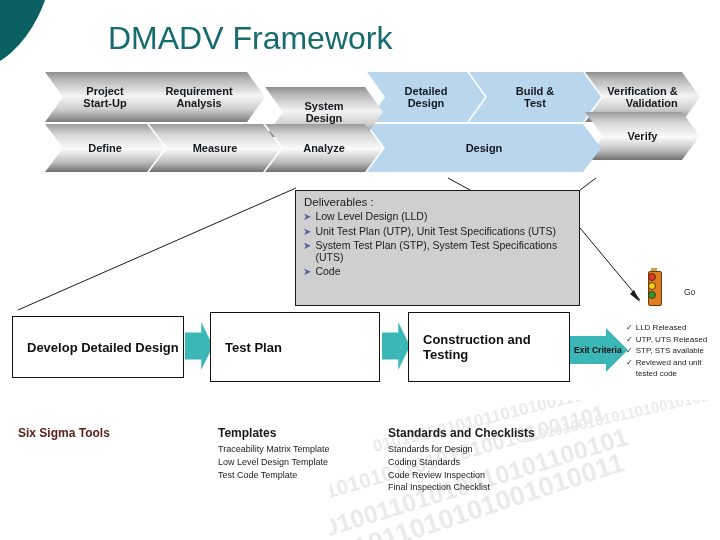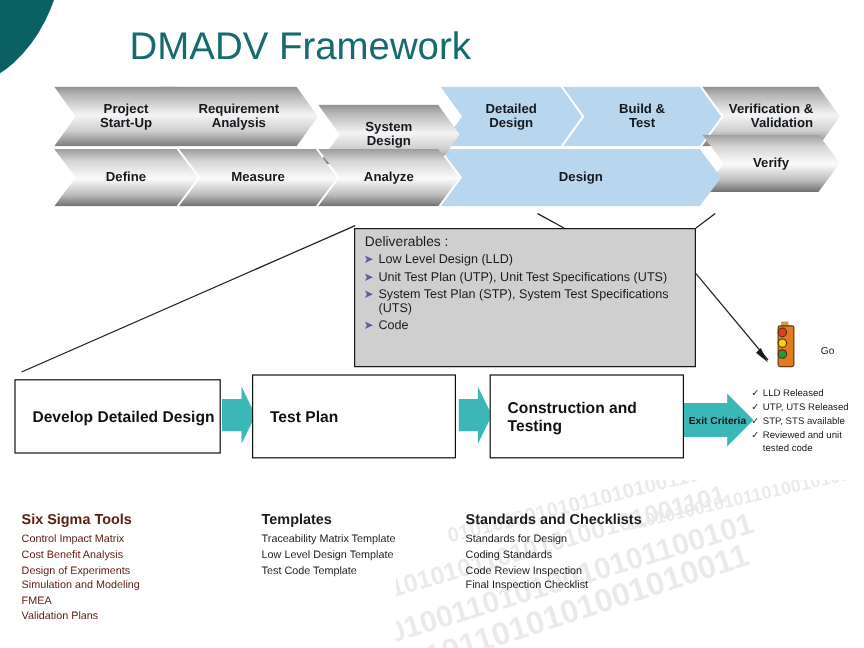--- a/index.html
+++ b/index.html
@@ -268,28 +268,20 @@
     <div class="tl-cap"></div>
     <div class="tl-body"></div>
     <div class="tl-lamp tl-r"></div>
     <div class="tl-lamp tl-y"></div>
     <div class="tl-lamp tl-g"></div>
   </div>
   <div class="go-label">Go</div>
 
   <div class="refcol col-tools">
     <div class="rhead">Six Sigma Tools</div>
-    <div id="tools-items">
-        <div class="ritem">Control Impact Matrix</div>
-        <div class="ritem">Cost Benefit Analysis</div>
-        <div class="ritem">Design of Experiments</div>
-        <div class="ritem">Simulation and Modeling</div>
-        <div class="ritem">FMEA</div>
-        <div class="ritem">Validation Plans</div>
-      </div>
   </div>
 
   <div class="refcol col-templates">
     <div class="rhead">Templates</div>
     <div id="templates-items">
         <div class="ritem">Traceability Matrix Template</div>
         <div class="ritem">Low Level Design Template</div>
         <div class="ritem">Test Code Template</div>
       </div>
   </div>

